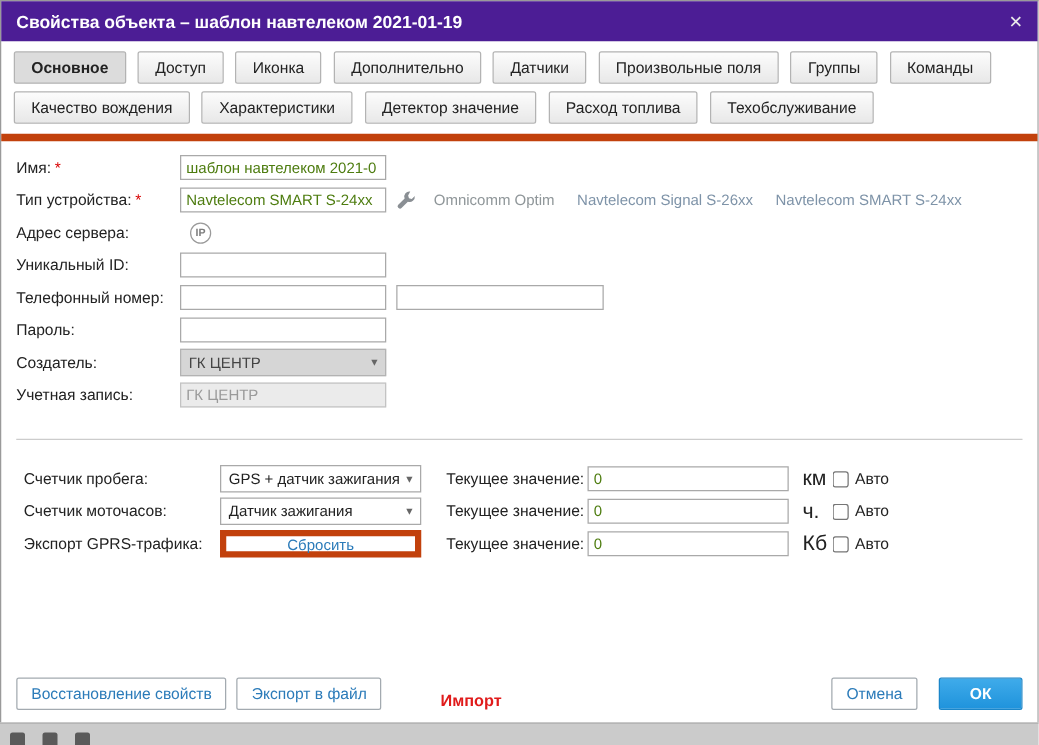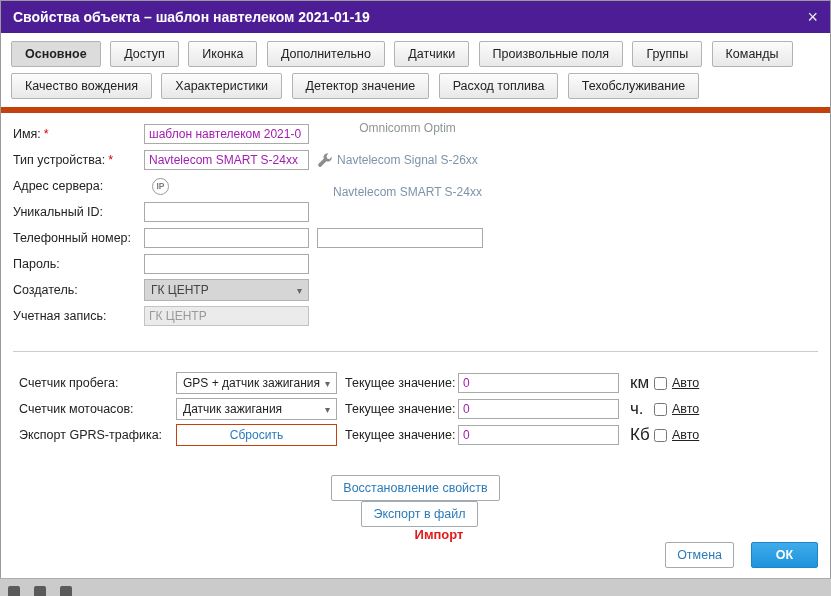--- a/index.html
+++ b/index.html
@@ -39,32 +39,32 @@
   }
   .tab.active { background: #dcdcdc; font-weight: bold; }
 
   
   .form { padding: 8px 12px 0 12px; }
   .frow { display: flex; align-items: center; height: 26px; }
   .flabel { width: 131px; flex-shrink: 0; font-size: 12.5px; color: #222; }
   .req { color: #d80000; margin-left: 3px; }
   .txt {
     width: 165px; height: 20px; border: 1px solid #a9a9a9; background: #fff;
-    font-family: "Liberation Sans", sans-serif; font-size: 12px; color: #a21caf;
+    font-family: "Liberation Sans", sans-serif; font-size: 12px; color: #4d7c0f;
     padding: 1px 4px; outline: none;
   }
   .txt:disabled { background: #ebebeb; color: #9a9a9a; border-color: #c3c3c3; }
   .txt.second { margin-left: 8px; width: 166px; }
   .wrench { margin-left: 8px; width: 16px; height: 16px; cursor: pointer; flex-shrink: 0; }
   .ipbadge {
     margin-left: 8px; width: 17px; height: 17px; border-radius: 50%;
     border: 1px solid #9a9a9a; color: #7d7d7d; font-size: 8.5px; font-weight: bold;
     display: inline-flex; align-items: center; justify-content: center; cursor: pointer;
   }
-  .devlinks { display: flex; align-items: center; gap: 18px; flex-direction: column; }
+  .devlinks { display: flex; align-items: center; margin-left: 14px; gap: 18px; }
   .devlink { font-size: 12px; cursor: pointer; white-space: nowrap; }
   .devlink.gray { color: #8f9699; }
   .devlink.blue { color: #7e93a8; }
 
   .dropdown {
     width: 165px; height: 22px; border: 1px solid #a9a9a9;
     display: flex; align-items: center; justify-content: space-between;
     padding: 0 6px; font-size: 12px; cursor: pointer; background: #fff; color: #222;
   }
   .dropdown .chev { color: #666; font-size: 10px; }
@@ -72,35 +72,35 @@
 
   .divider { border: none; border-top: 1px solid #cccccc; margin: 22px 0 0 0; }
 
   
   .counters { padding: 18px 20px 0 6px; }
   .crow { display: flex; align-items: center; height: 26px; padding-left: 12px; }
   .clabel { width: 157px; flex-shrink: 0; font-size: 12.5px; color: #222; }
   .cctrl { width: 161px; flex-shrink: 0; }
   .cctrl .dropdown { width: 161px; }
   .resetbtn {
-    width: 161px; height: 22px; background: #fff; border: 1px solid #c2410c;
+    width: 161px; height: 22px; background: #fff; border: 5px solid #c2410c;
     color: #2b7bb9; font-size: 12px; font-family: "Liberation Sans", sans-serif;
     cursor: pointer;
   }
-  .curlabel { margin-left: 8px; width: 113px; font-size: 12.5px; color: #222; flex-shrink: 0; }
+  .curlabel { margin-left: 20px; width: 113px; font-size: 12.5px; color: #222; flex-shrink: 0; }
   .cval { width: 161px; }
   .cunit { margin-left: 11px; width: 20px; font-size: 17px; color: #222; }
   .cauto { margin-left: 4px; display: flex; align-items: center; gap: 5px; }
   .cauto input[type=checkbox] { width: 13px; height: 13px; cursor: pointer; }
-  .cauto span { font-size: 12.5px; color: #222; text-decoration: underline; }
+  .cauto span { font-size: 12.5px; color: #222; }
 
   
   .footer {
     position: absolute; left: 12px; right: 12px; bottom: 10px;
-    display: flex; align-items: center; flex-direction: column;
+    display: flex; align-items: flex-end;
   }
   .btn {
     background: #fff; border: 1px solid #a3aab0; border-radius: 2px;
     color: #2b7bb9; font-size: 12.5px; padding: 5px 11px; cursor: pointer;
     font-family: "Liberation Sans", sans-serif; white-space: nowrap;
   }
   .btn + .btn { margin-left: 8px; }
   .import { margin-left: 47px; color: #e01b1b; font-size: 13px; font-weight: bold; cursor: pointer; }
   .rightgroup { margin-left: auto; display: flex; gap: 9px; }
   .btn.ok {

